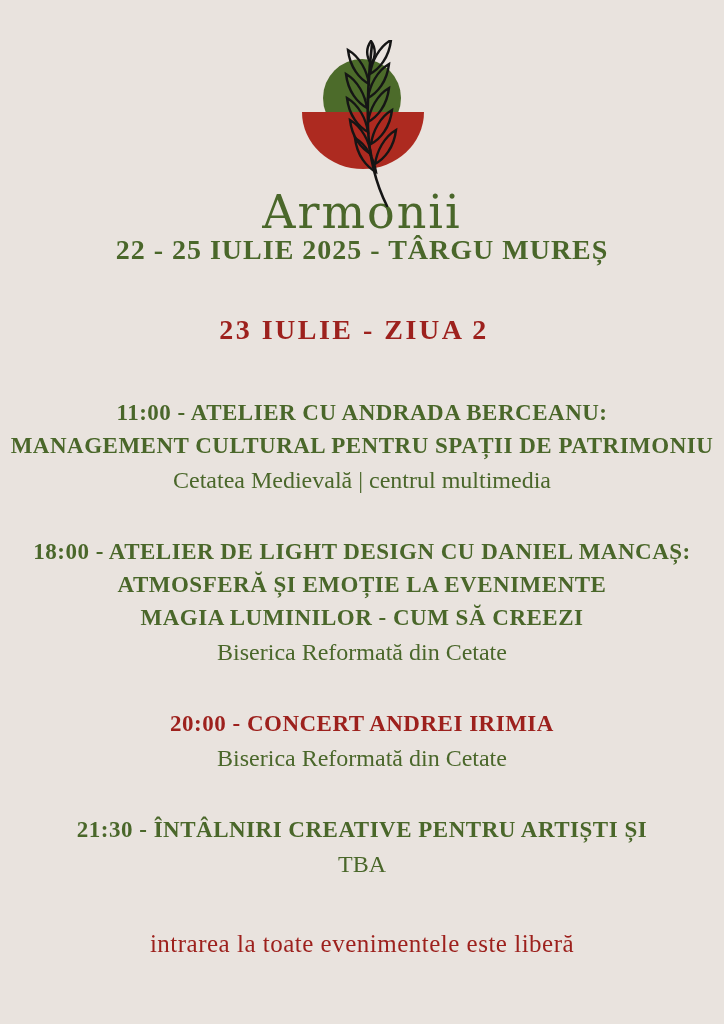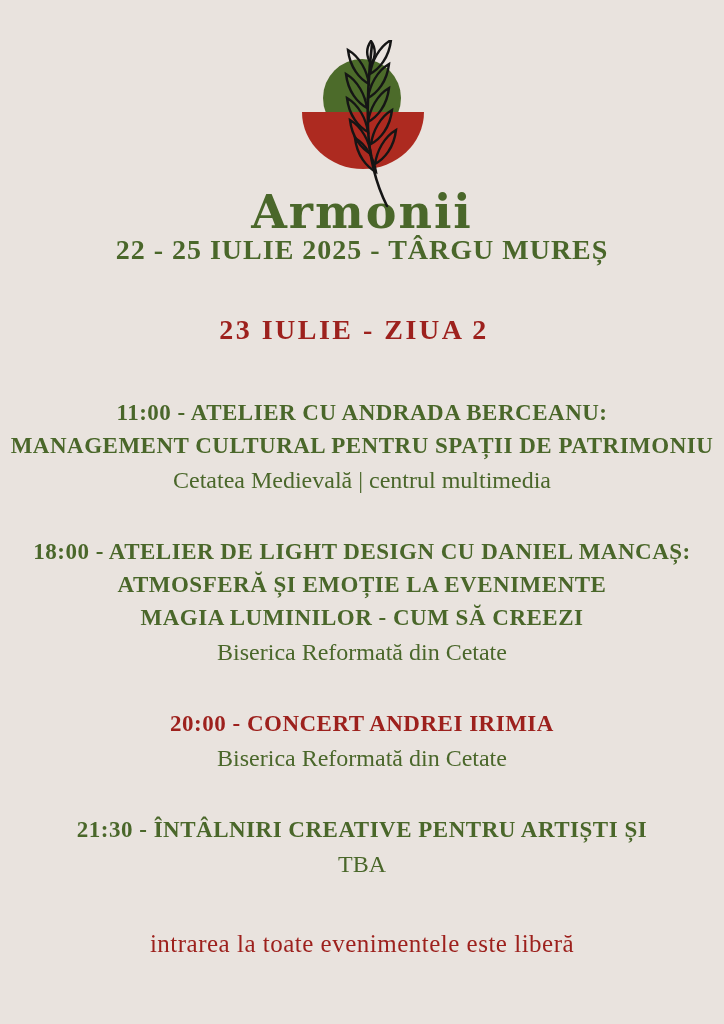--- a/index.html
+++ b/index.html
@@ -39,21 +39,21 @@
     background:var(--logo_red);
     border-radius:0 0 50% 50% / 0 0 100% 100%;
   }
   .logo-stalk{
     position:absolute;left:330px;top:-2px;
   }
   
   .title{
     margin:0;
     font-family:"DejaVu Serif", serif;
-    font-weight:700;
+    font-weight:400;
     font-size:46px;line-height:50px;
     letter-spacing:2px;
     color:var(--green);
   }
   .subtitle{
     font-weight:700;
     font-size:28px;line-height:26px;
     letter-spacing:1px;
     color:var(--green);
   }

